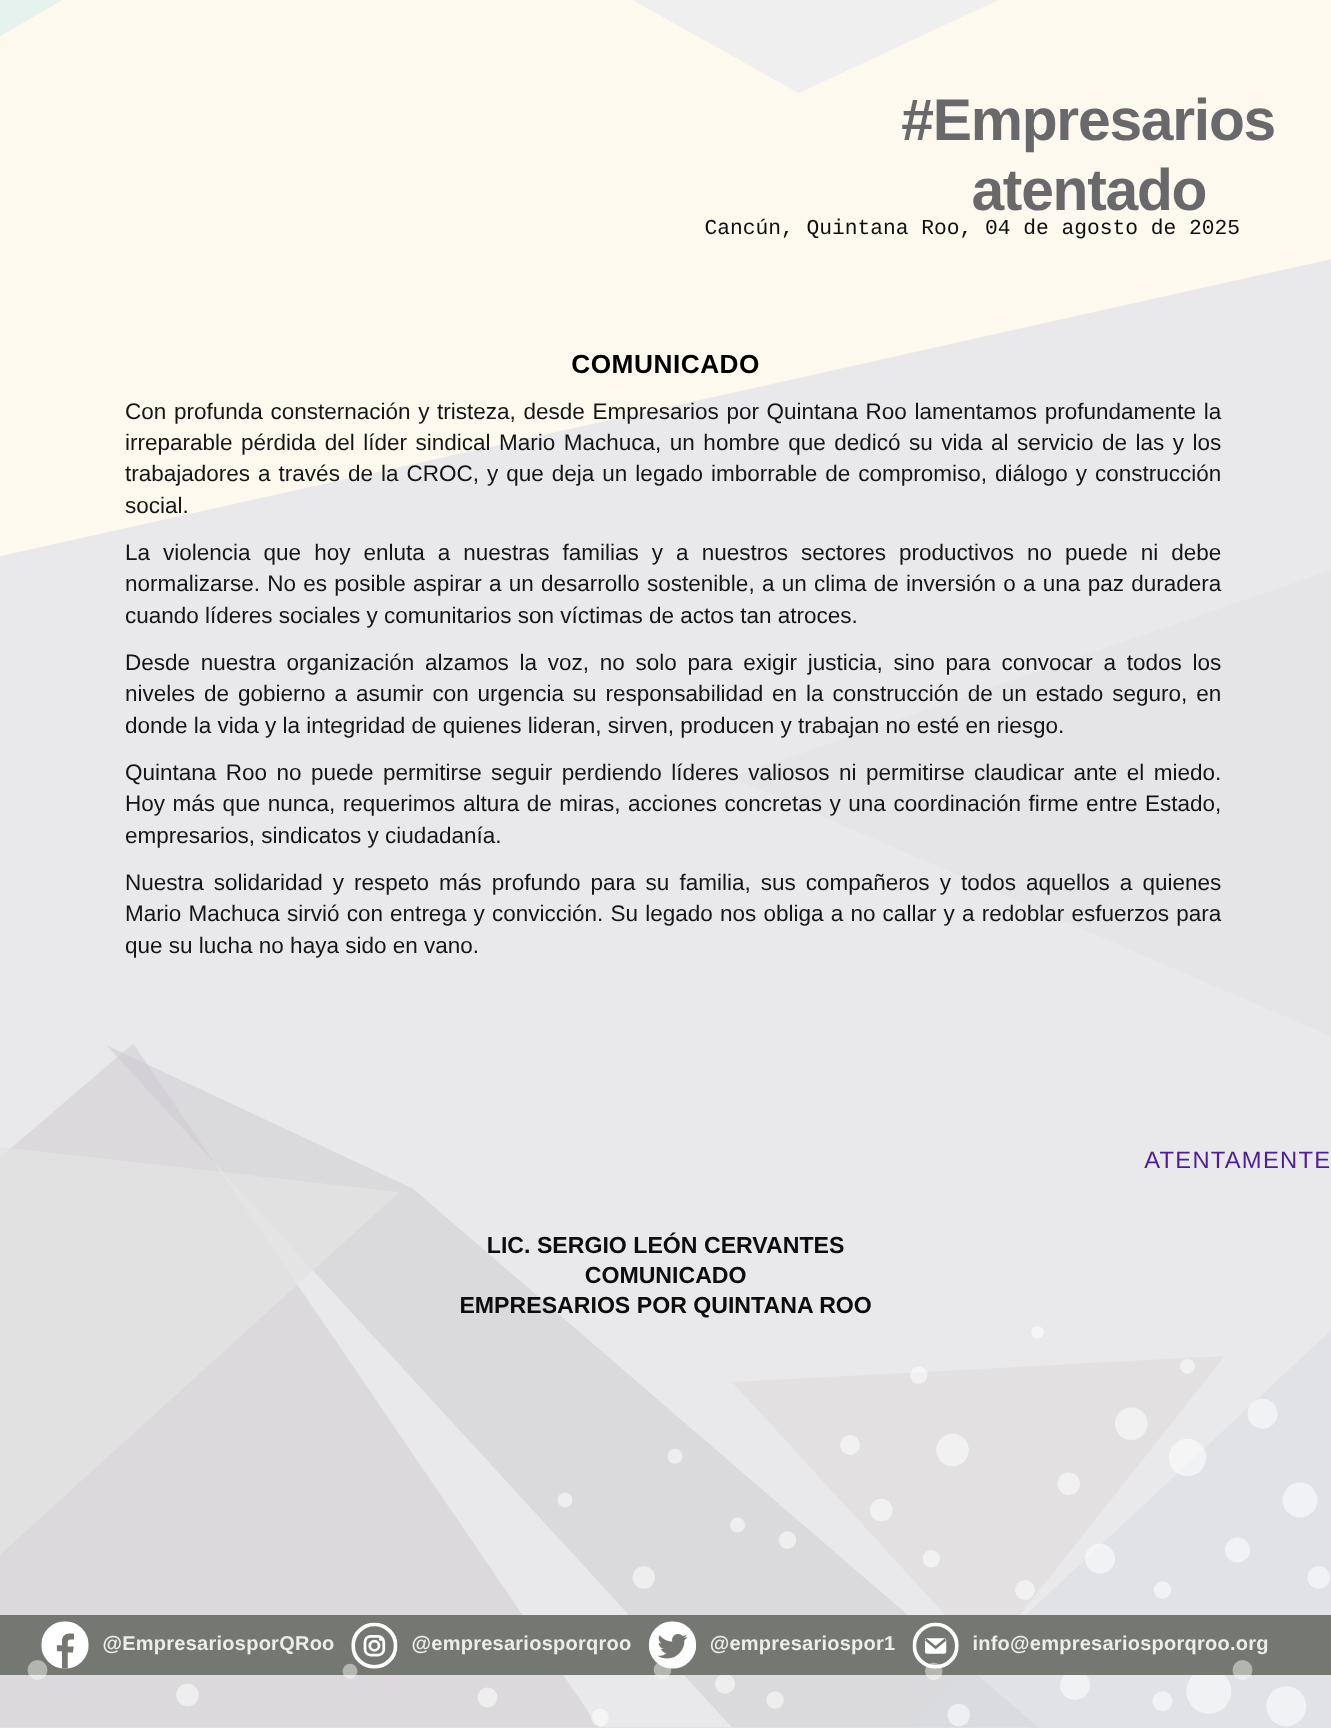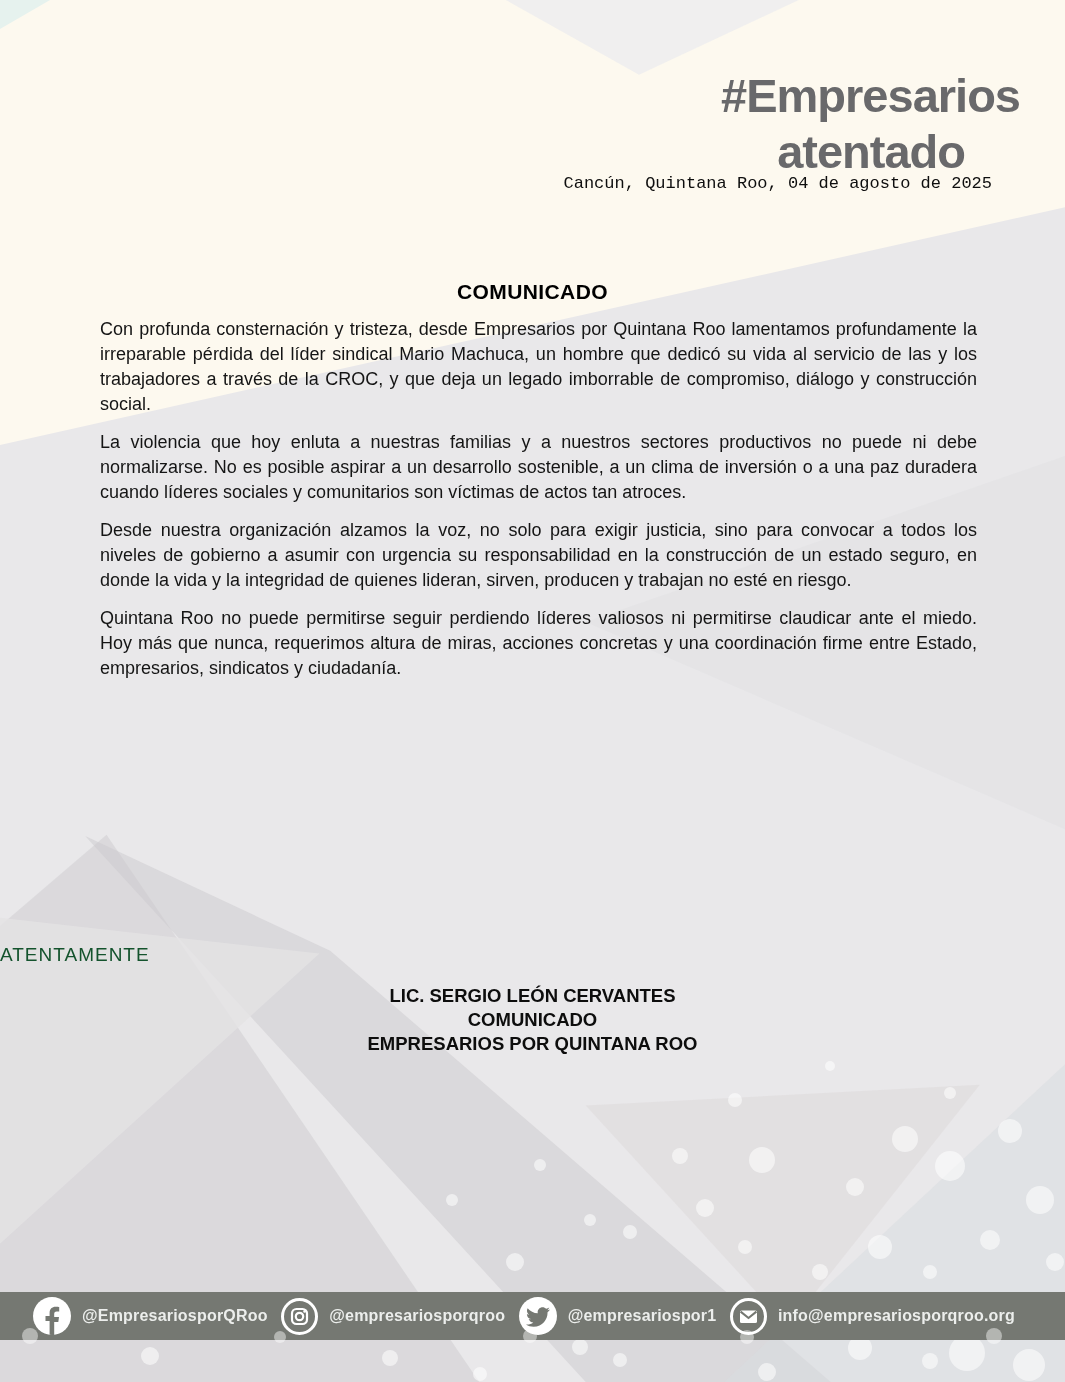--- a/index.html
+++ b/index.html
@@ -38,22 +38,22 @@
     position:absolute;top:248px;left:0;width:100%;text-align:center;
     font-size:21px;font-weight:bold;color:#000;letter-spacing:.4px;z-index:2;margin-top:32px;
   }
   
   .body-text{
     position:absolute;top:317px;left:100px;width:877px;z-index:2;
     font-size:18px;line-height:25px;color:var(--text-color);text-align:justify;
   }
   .body-text p{margin:0 0 13px 0;}
   .closing{
-    position:absolute;top:944px;left:0;width:100%;text-align:left;
-    font-size:19px;color:#14532d;letter-spacing:1px;z-index:2;
+    position:absolute;top:918px;left:0;width:100%;text-align:right;
+    font-size:19px;color:#4c1d95;letter-spacing:1px;z-index:2;
   }
   .signature{
     position:absolute;top:984px;left:0;width:100%;text-align:center;
     font-size:18.5px;font-weight:bold;color:#0d0d0d;line-height:24px;z-index:2;
   }
   
   .footer-bar{
     position:absolute;left:0;top:1292px;width:100%;height:48px;background:var(--bar-color);
     display:flex;align-items:center;justify-content:space-between;
     padding:0 50px 0 33px;box-sizing:border-box;z-index:2;
@@ -120,20 +120,21 @@
   <div class="l2">atentado</div>
 </div>
 <div class="dateline">Cancún, Quintana Roo, 04 de agosto de 2025</div>
 <div class="doc-title">COMUNICADO</div>
 
 <div class="body-text">
   <p>Con profunda consternación y tristeza, desde Empresarios por Quintana Roo lamentamos profundamente la irreparable pérdida del líder sindical Mario Machuca, un hombre que dedicó su vida al servicio de las y los trabajadores a través de la CROC, y que deja un legado imborrable de compromiso, diálogo y construcción social.</p>
   <p>La violencia que hoy enluta a nuestras familias y a nuestros sectores productivos no puede ni debe normalizarse. No es posible aspirar a un desarrollo sostenible, a un clima de inversión o a una paz duradera cuando líderes sociales y comunitarios son víctimas de actos tan atroces.</p>
   <p>Desde nuestra organización alzamos la voz, no solo para exigir justicia, sino para convocar a todos los niveles de gobierno a asumir con urgencia su responsabilidad en la construcción de un estado seguro, en donde la vida y la integridad de quienes lideran, sirven, producen y trabajan no esté en riesgo.</p>
   <p>Quintana Roo no puede permitirse seguir perdiendo líderes valiosos ni permitirse claudicar ante el miedo. Hoy más que nunca, requerimos altura de miras, acciones concretas y una coordinación firme entre Estado, empresarios, sindicatos y ciudadanía.</p>
+  <p>Nuestra solidaridad y respeto más profundo para su familia, sus compañeros y todos aquellos a quienes Mario Machuca sirvió con entrega y convicción. Su legado nos obliga a no callar y a redoblar esfuerzos para que su lucha no haya sido en vano.</p>
 </div>
 
 <div class="closing">ATENTAMENTE</div>
 
 <div class="signature">
   <div>LIC. SERGIO LEÓN CERVANTES</div>
   <div>COMUNICADO</div>
   <div>EMPRESARIOS POR QUINTANA ROO</div>
 </div>
 

